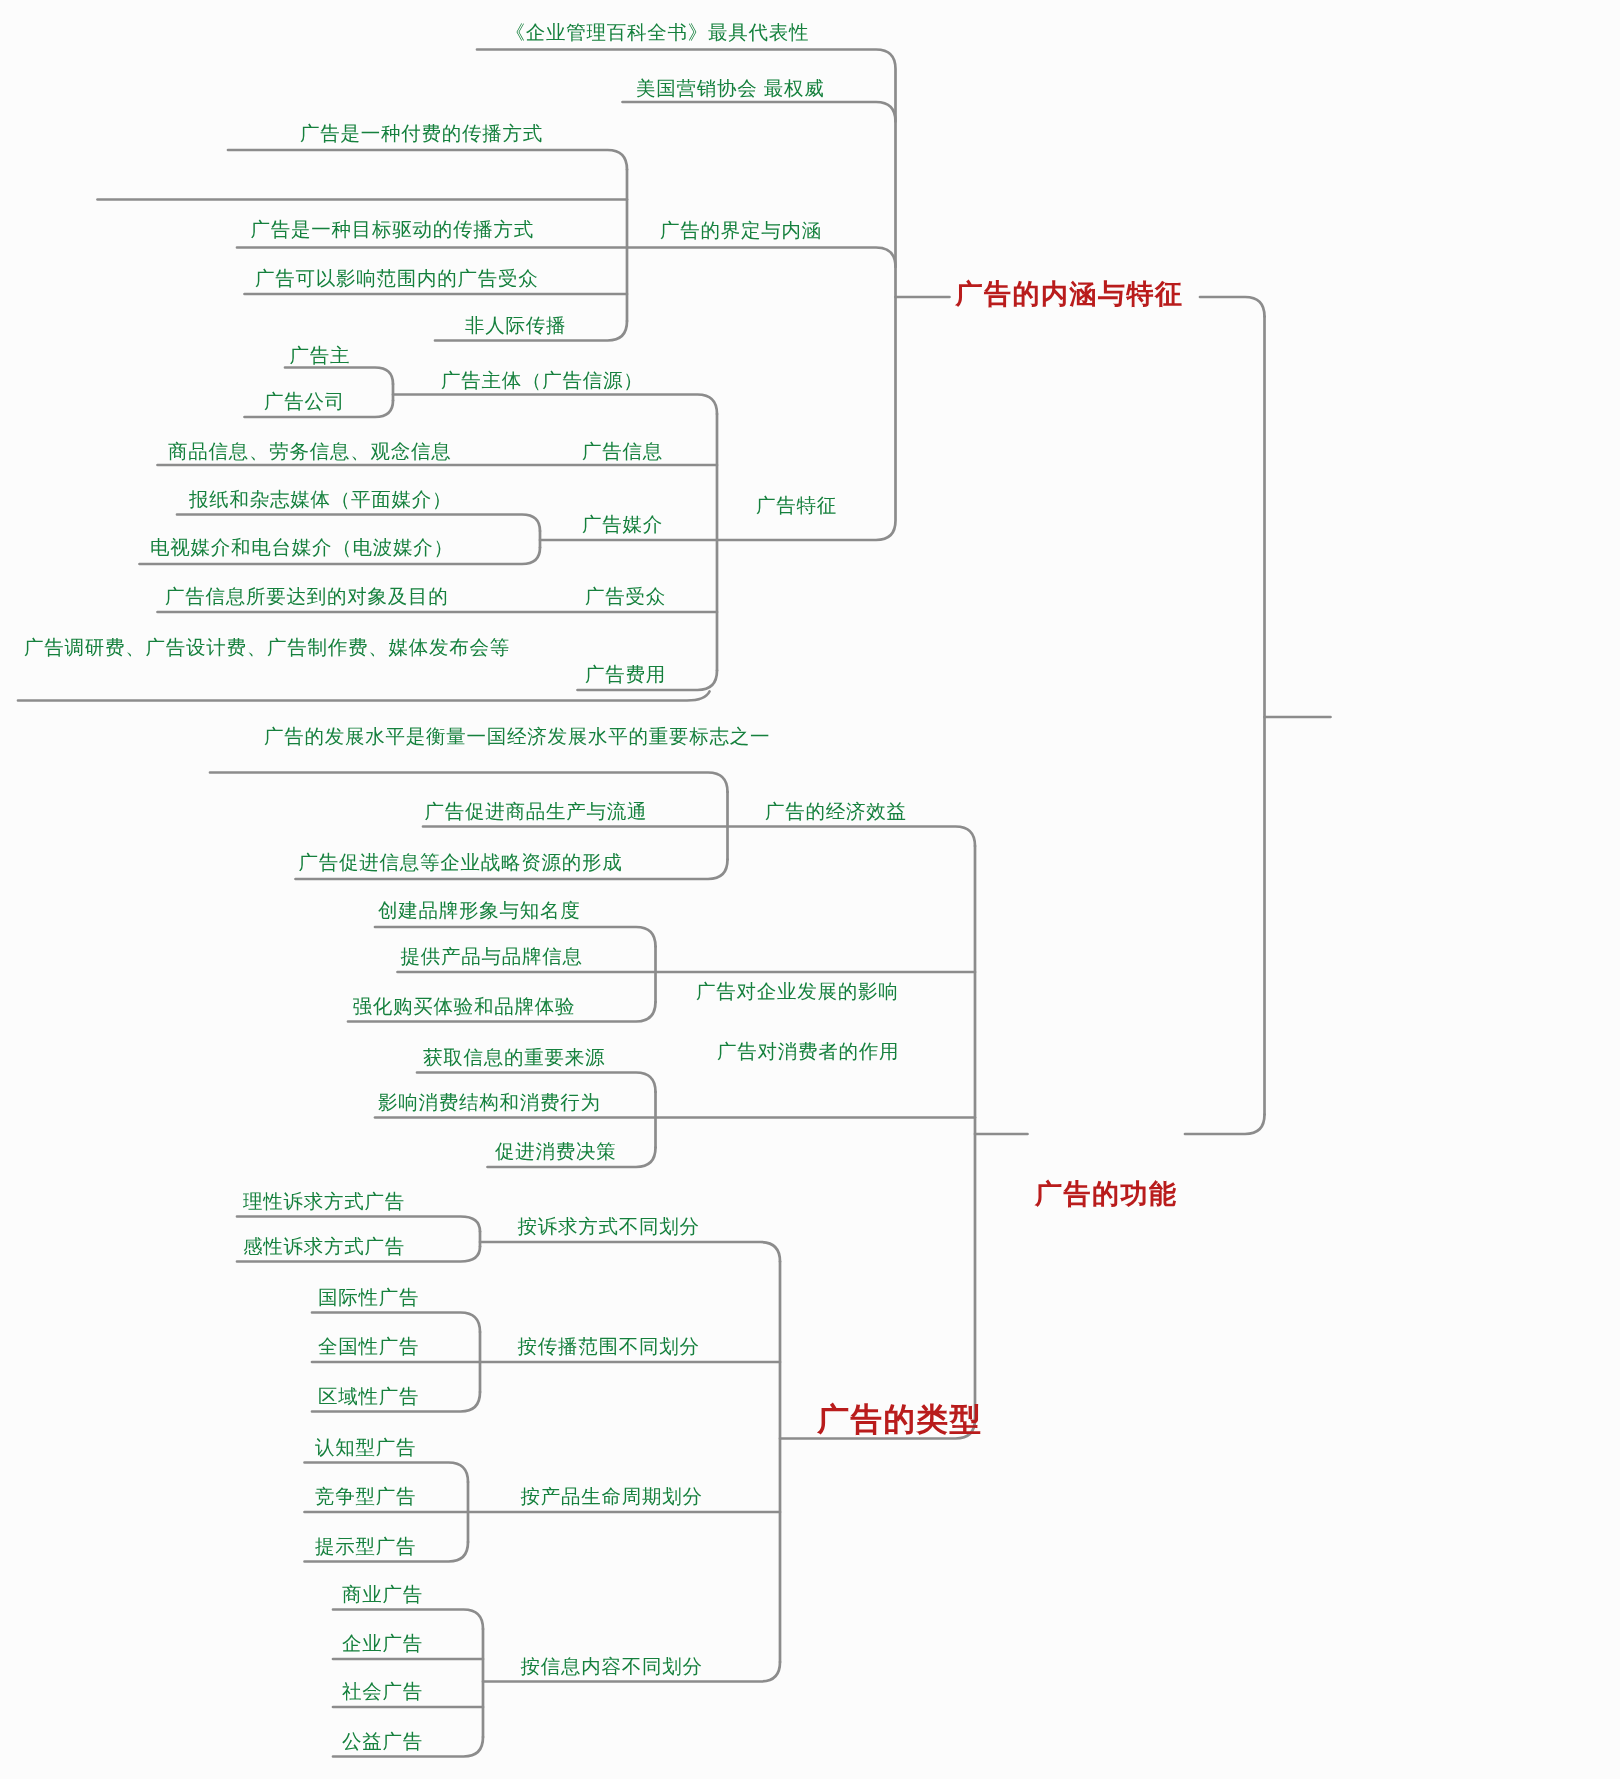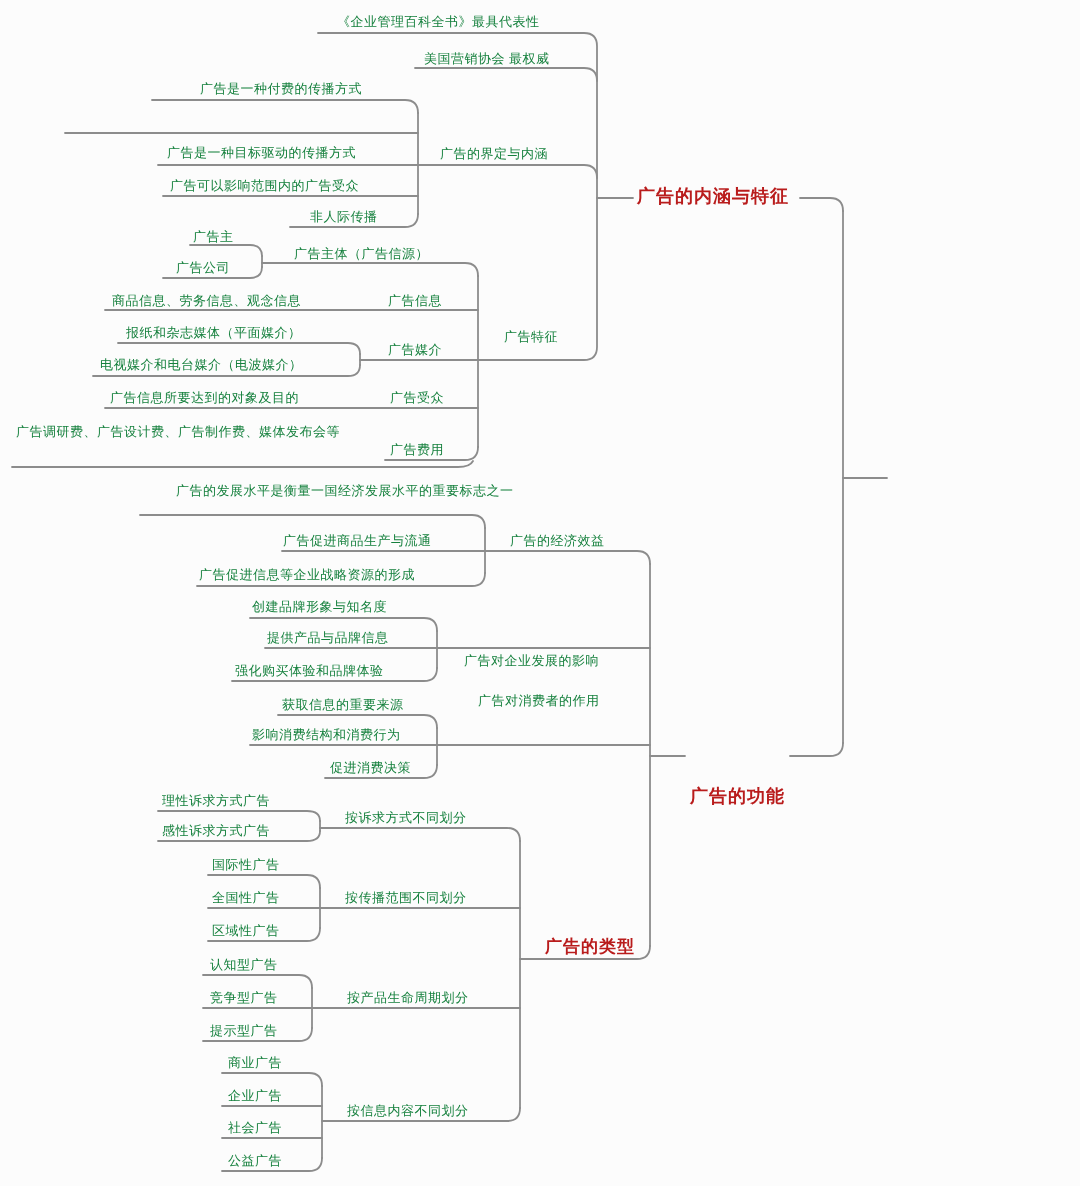--- a/index.html
+++ b/index.html
@@ -3,21 +3,21 @@
 <meta charset="utf-8">
 <style>
   html,body{margin:0;padding:0;background:#f4f4f4;}
   #canvas{position:relative;width:1080px;height:1186px;background:#fcfcfc;overflow:hidden;
           font-family:"Liberation Sans","DejaVu Sans",sans-serif;}
   #wires{position:absolute;left:0;top:0;width:1080px;height:1186px;}
   .lbl{position:absolute;white-space:nowrap;font-size:13px;line-height:17px;color:#15803d;
        letter-spacing:0.5px;}
   .lbl.wrap{white-space:normal;line-height:25px;}
   .lbl.bold{font-weight:bold;color:#b91c1c;font-size:18px;letter-spacing:1px;}
-  .lbl.bold.small{font-size:17px;}
+  .lbl.bold.small{font-size:21px;}
   #root-box{position:absolute;left:887px;top:456px;width:186px;height:44px;border:2px solid #7a7a7a;
             border-radius:10px;background:#ffffff;display:flex;align-items:center;justify-content:center;
             font-weight:bold;font-size:21px;color:#1c1c1c;letter-spacing:2px;box-sizing:border-box;}
 </style>
 </head>
 <body>
 
 <div id="canvas">
 
   <svg id="wires" viewBox="0 0 1080 1186" fill="none" stroke="#8c8c8c" stroke-width="1.8" stroke-linecap="round">

